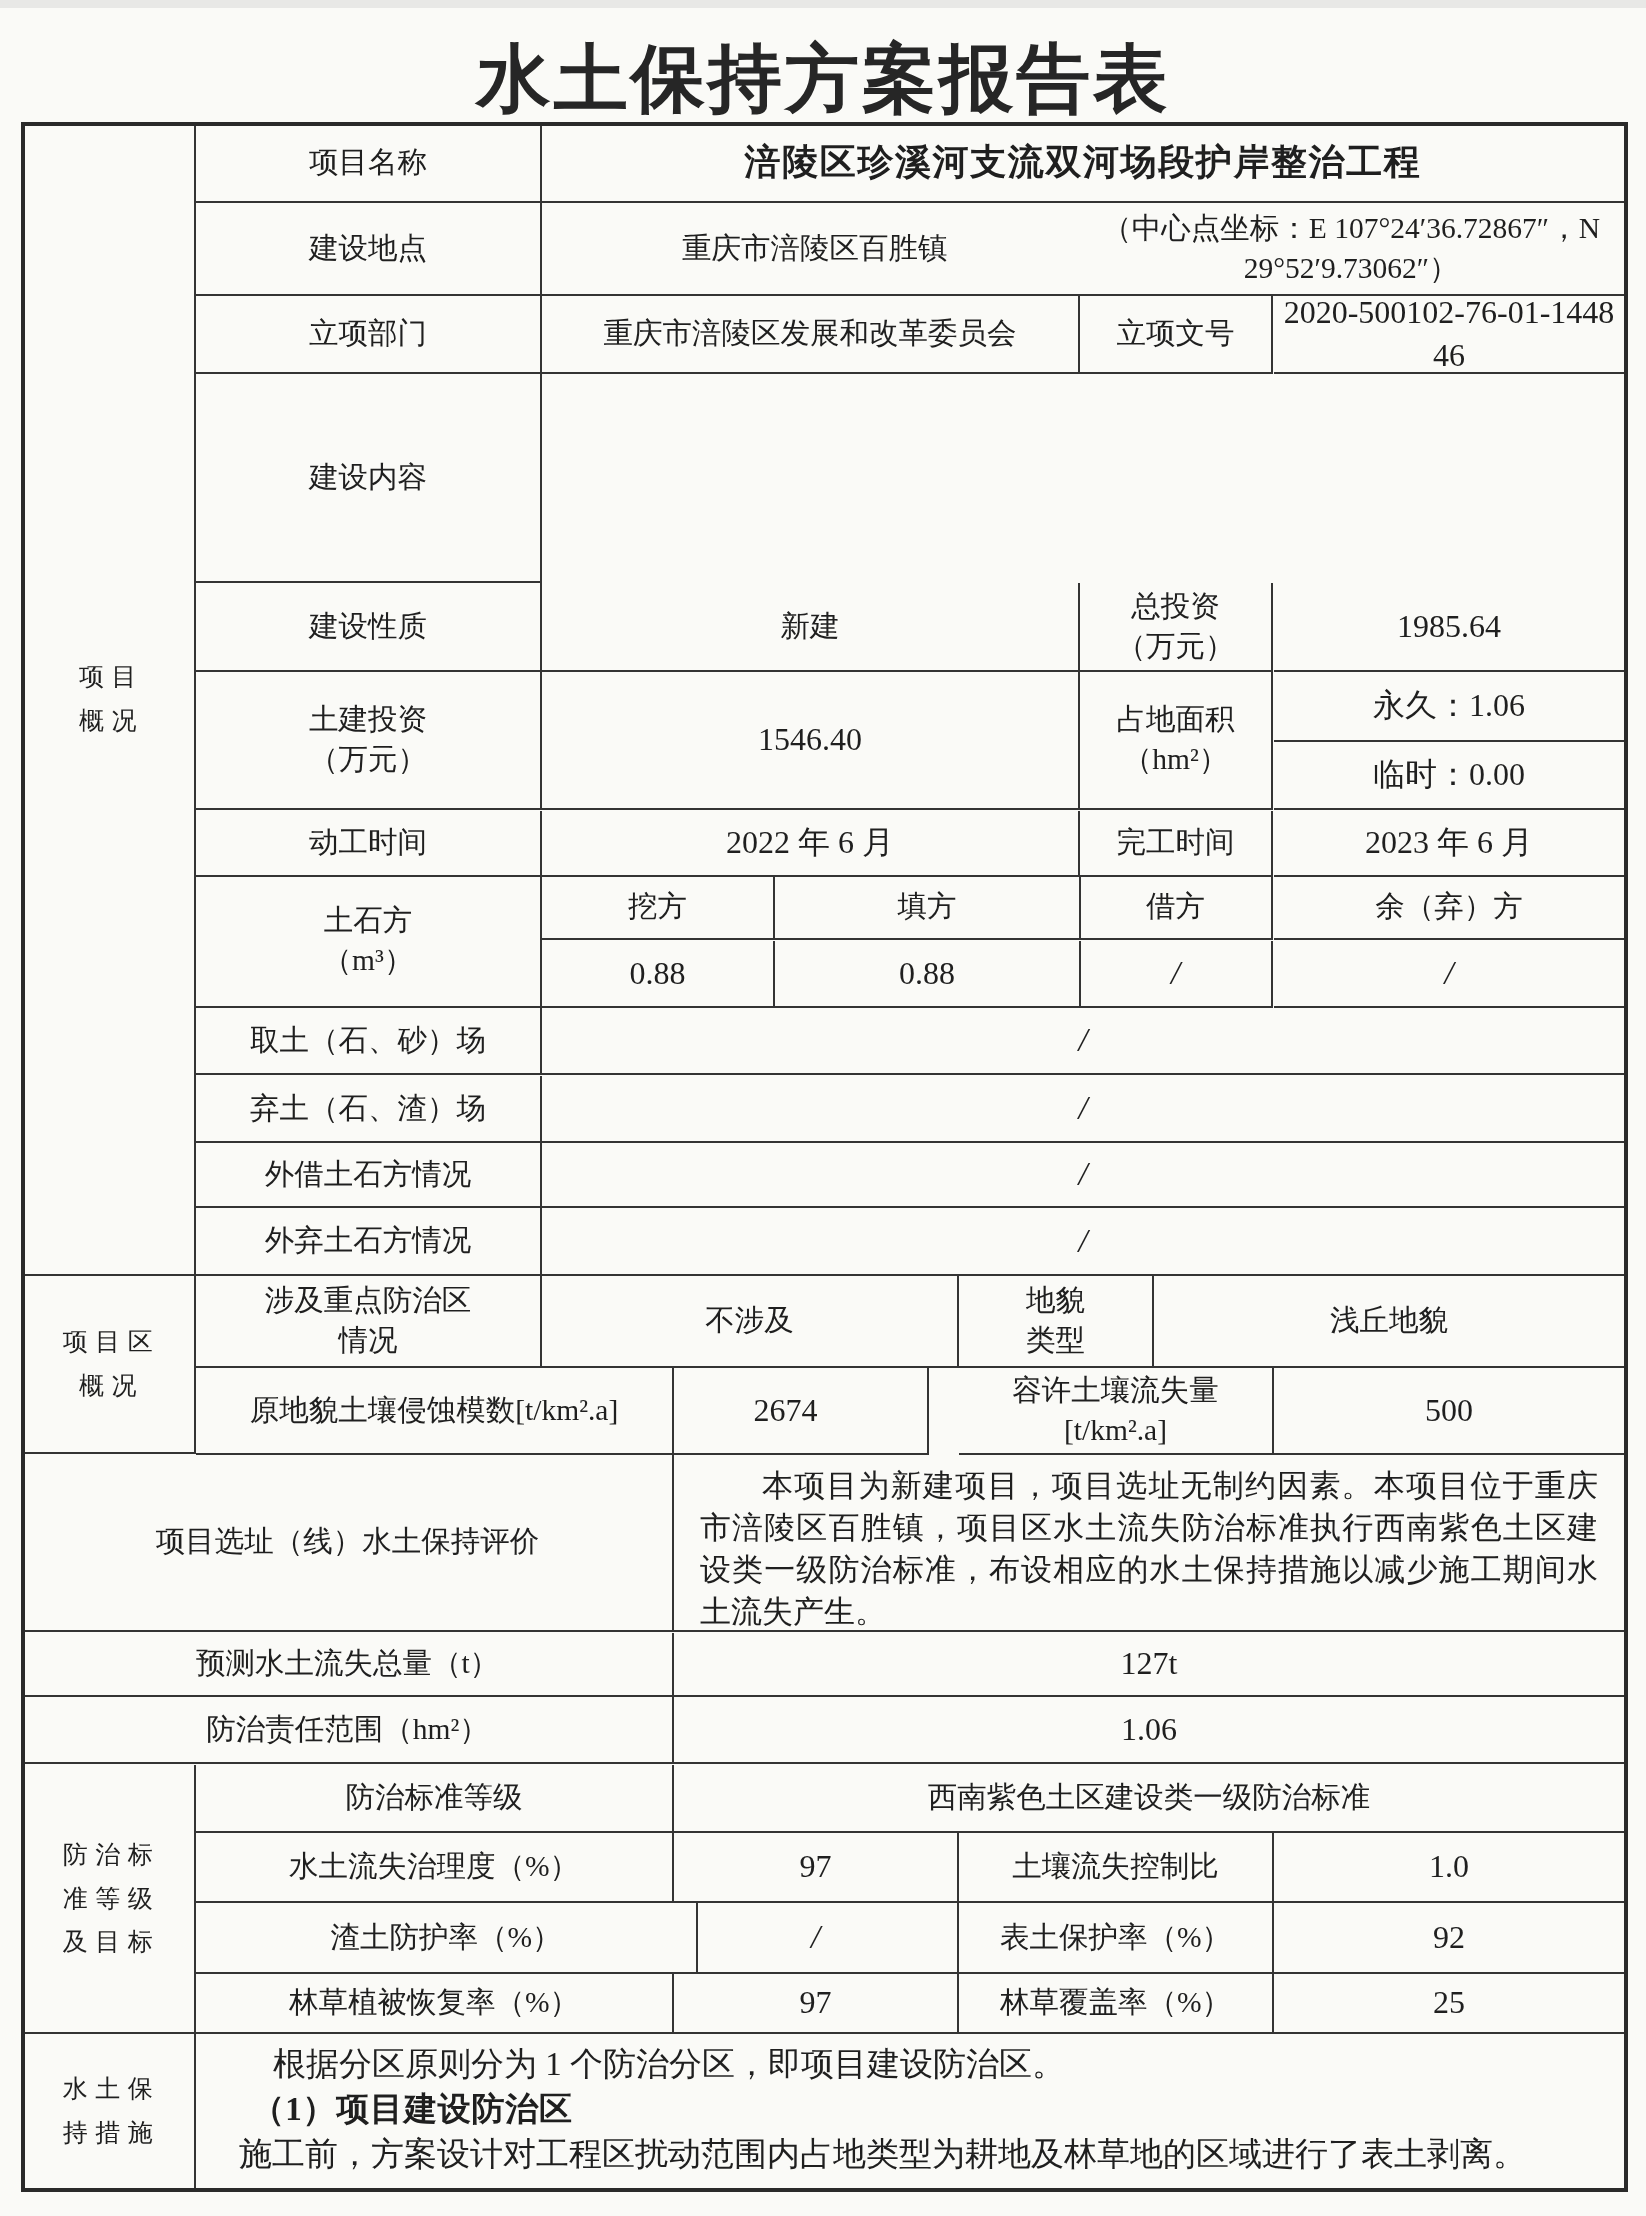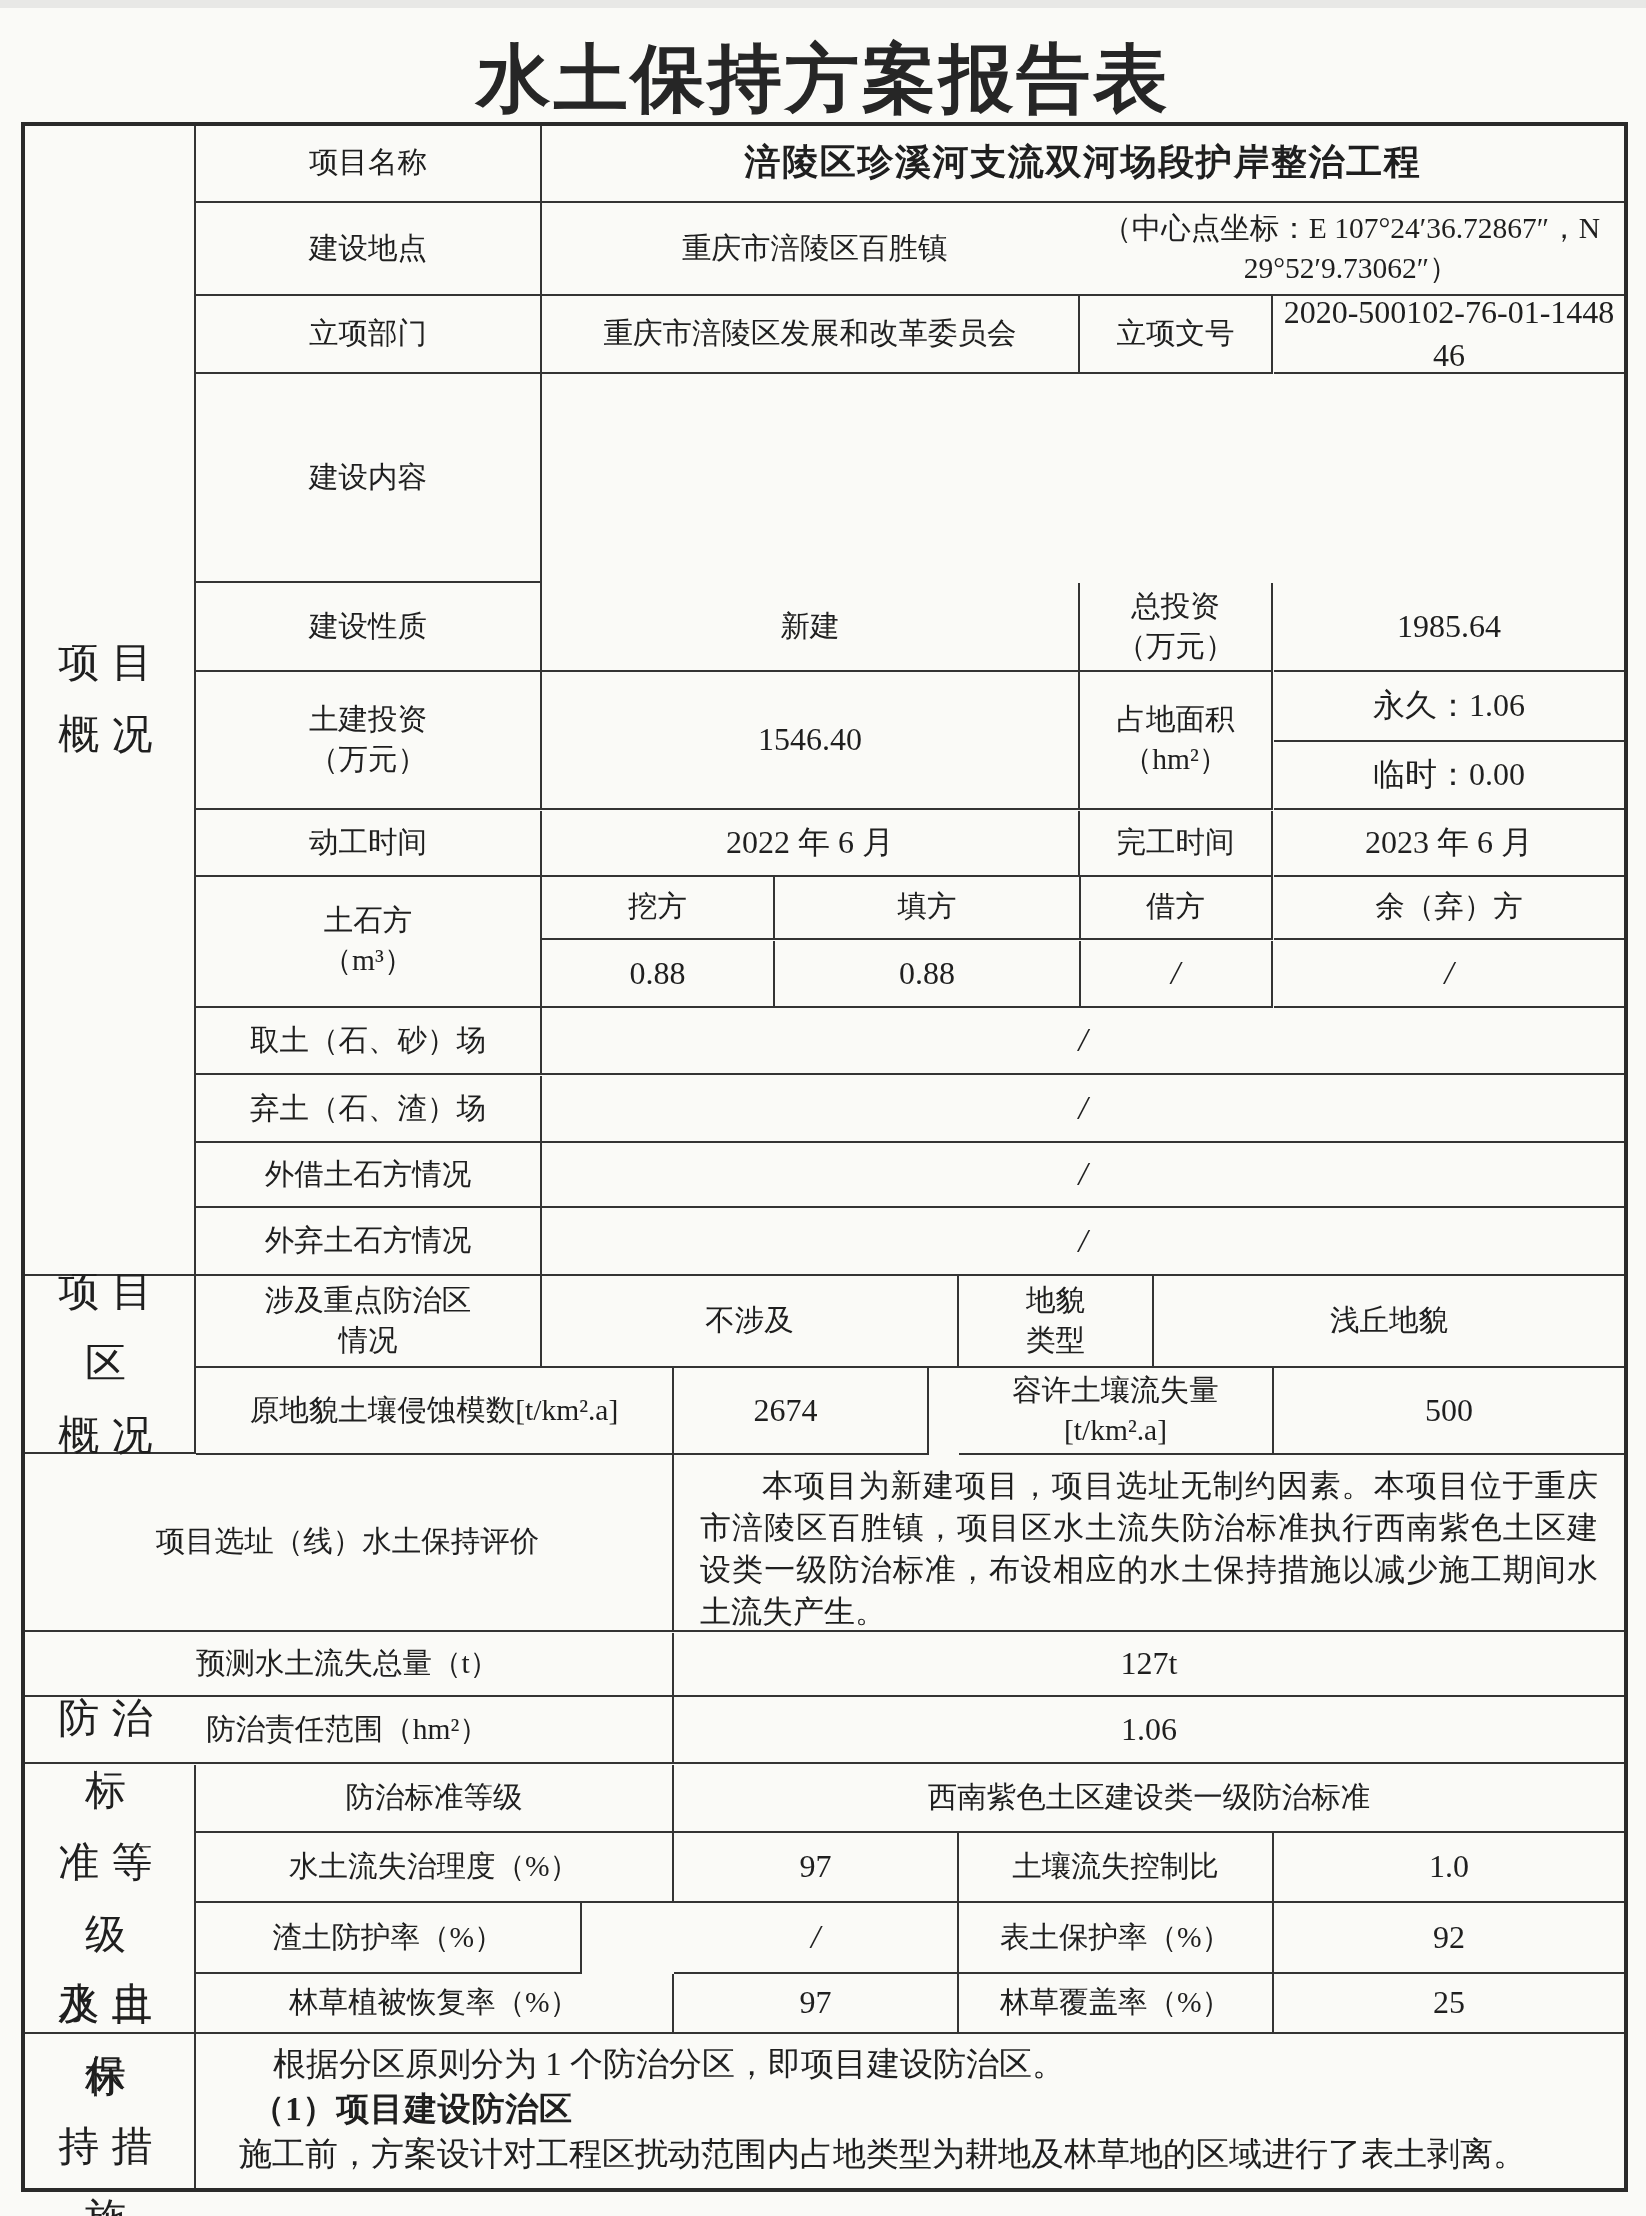--- a/index.html
+++ b/index.html
@@ -29,21 +29,21 @@
   .c{
     position:absolute;box-sizing:border-box;
     border-right:2.3px solid #343434;
     border-bottom:2.3px solid #343434;
     display:flex;align-items:center;justify-content:center;
     text-align:center;
     font-size:29.5px;line-height:1.35;
     white-space:pre-line;
     padding:3.1px 7.8px;
   }
-  .sec{letter-spacing:0.3em;line-height:1.75;font-size:41px;padding-left:14px;}
+  .sec{letter-spacing:0.3em;line-height:1.75;font-size:25px;padding-left:14px;}
   .big{font-size:32px;}
   .boldv{font-weight:bold;font-size:36px;letter-spacing:1.6px;}
   .para{
     display:block;text-align:justify;
     padding:11px 26px;
     font-size:31px;line-height:42px;
     text-indent:2em;
     white-space:normal;
   }
   .stack{flex-direction:row;gap:6.2px;}
@@ -156,21 +156,21 @@
     <div class="c big" style="left:651px;top:1573px;width:952px;height:67px">1.06</div>
 
     <div class="c" style="left:173px;top:1641px;width:478px;height:68px">防治标准等级</div>
     <div class="c" style="left:651px;top:1641px;width:952px;height:68px">西南紫色土区建设类一级防治标准</div>
 
     <div class="c" style="left:173px;top:1709px;width:478px;height:70px">水土流失治理度（%）</div>
     <div class="c big" style="left:651px;top:1709px;width:285px;height:70px">97</div>
     <div class="c" style="left:936px;top:1709px;width:315px;height:70px">土壤流失控制比</div>
     <div class="c big" style="left:1251px;top:1709px;width:352px;height:70px">1.0</div>
 
-    <div class="c" style="left:173px;top:1779px;width:386px;height:71px">渣土防护率（%）</div>
+    <div class="c" style="left:173px;top:1779px;width:502px;height:71px">渣土防护率（%）</div>
     <div class="c slash" style="left:651px;top:1779px;width:285px;height:71px">/</div>
     <div class="c" style="left:936px;top:1779px;width:315px;height:71px">表土保护率（%）</div>
     <div class="c big" style="left:1251px;top:1779px;width:352px;height:71px">92</div>
 
     <div class="c" style="left:173px;top:1850px;width:478px;height:60px">林草植被恢复率（%）</div>
     <div class="c big" style="left:651px;top:1850px;width:285px;height:60px">97</div>
     <div class="c" style="left:936px;top:1850px;width:315px;height:60px">林草覆盖率（%）</div>
     <div class="c big" style="left:1251px;top:1850px;width:352px;height:60px">25</div>
 
     <div class="c measures" style="left:173px;top:1910px;width:1430px;height:156px">

